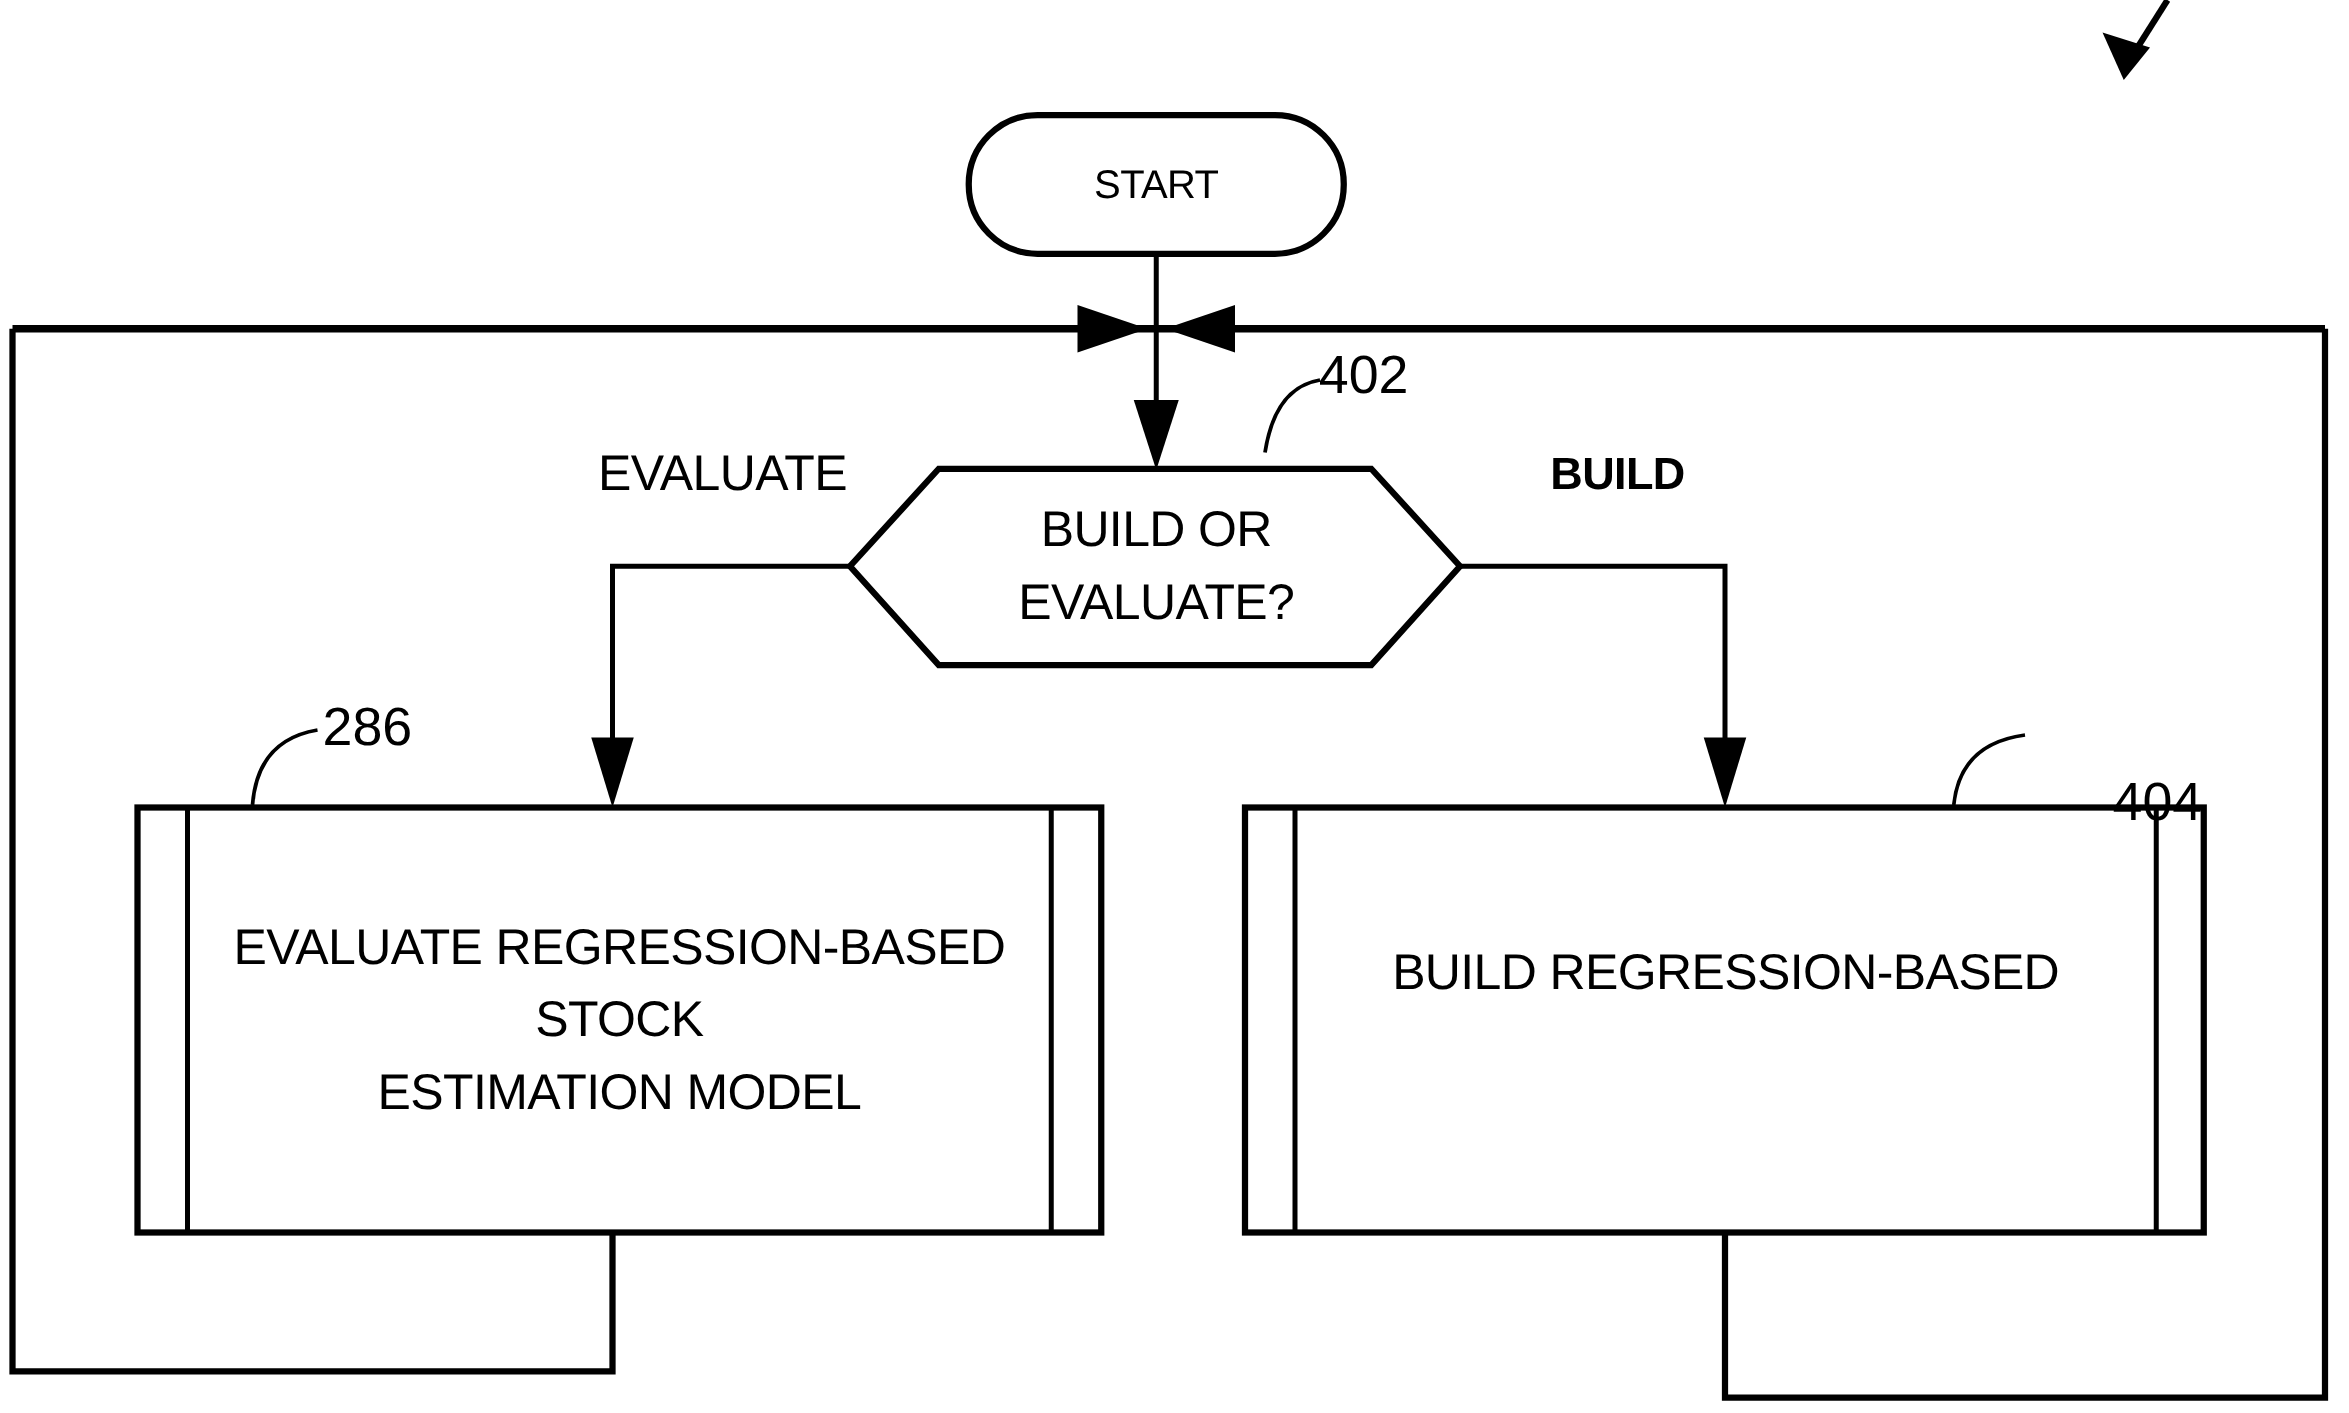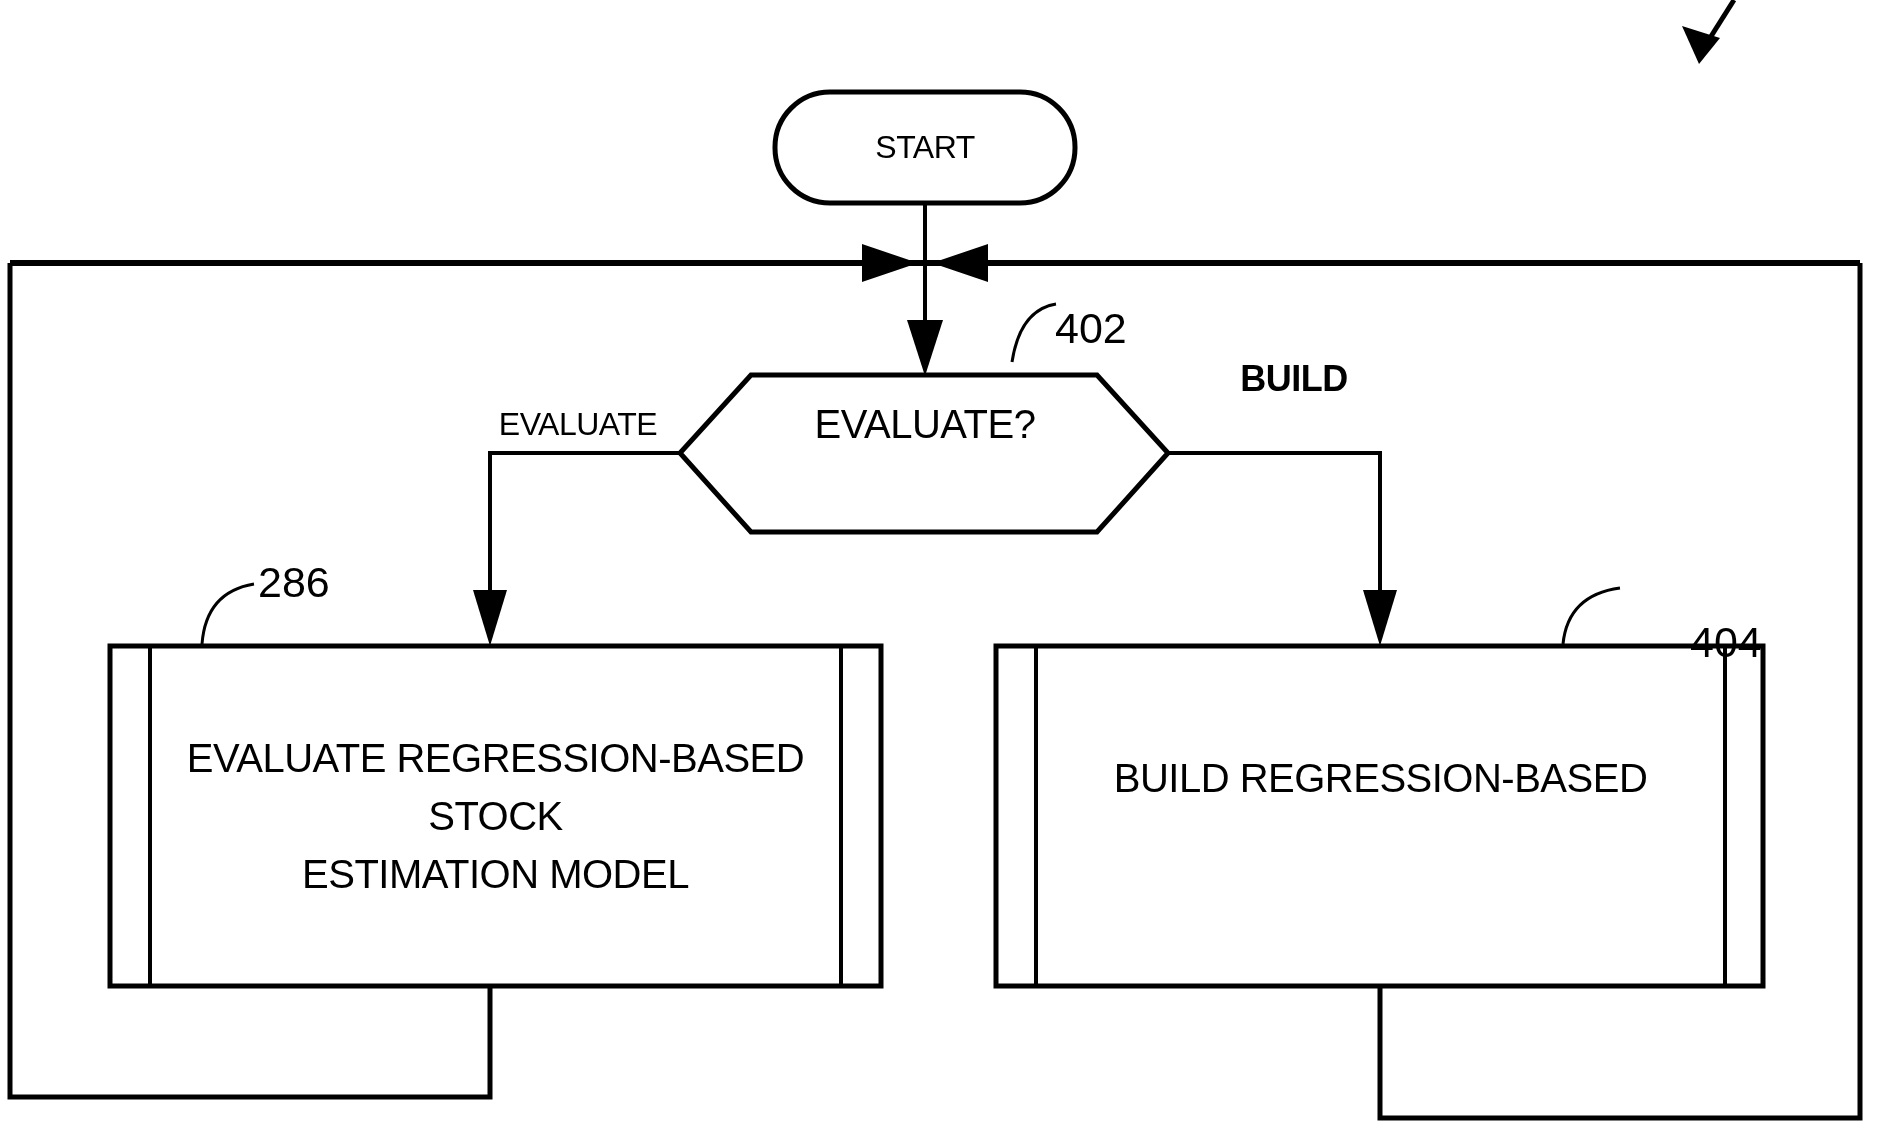--- a/index.html
+++ b/index.html
@@ -16,26 +16,26 @@
   .lbl {
     position: absolute;
     font-family: "Liberation Sans", sans-serif;
     color: #000;
     letter-spacing: -0.5px;
     white-space: nowrap;
   }
   .center { display: flex; align-items: center; justify-content: center; text-align: center; }
   .start-label { left: 775px; top: 92px; width: 300px; height: 111px; font-size: 32px; }
   .decision-label { left: 700px; top: 395px; width: 450px; flex-direction: column; font-size: 40px; line-height: 58px; }
-  .branch-evaluate { left: 428px; top: 356px; width: 300px; font-size: 32px; line-height: 46px; margin-top: 45px; }
+  .branch-evaluate { left: 428px; top: 356px; width: 300px; font-size: 40px; line-height: 46px; }
   .branch-build { left: 1144px; top: 356px; width: 300px; font-size: 36px; line-height: 46px; font-weight: bold; }
   .evalbox-text { left: 150px; top: 646px; width: 691px; height: 340px; flex-direction: column; font-size: 40px; line-height: 58px; }
   .buildbox-text { left: 1036px; top: 608px; width: 689px; height: 340px; flex-direction: column; font-size: 40px; line-height: 58px; }
   .refnum { font-size: 43px; letter-spacing: 0; }
-  .ref-402 { left: 1055px; top: 276px; margin-top: 28px; }
+  .ref-402 { left: 1055px; top: 276px; }
   .ref-406 { left: 258px; top: 558px; }
   .ref-404 { left: 1690px; top: 578px; margin-top: 40px; }
 </style>
 </head>
 <body>
 
 <div class="canvas">
 
   <svg class="wires" viewBox="0 0 1879 1130">
 
@@ -71,20 +71,21 @@
     <path d="M 202 644 Q 206 592 254 584" fill="none" stroke="#000" stroke-width="3"></path>
     <path d="M 1563 644 Q 1568 595 1620 588" fill="none" stroke="#000" stroke-width="3"></path>
 
     <line x1="1734" y1="0" x2="1710" y2="38" stroke="#000" stroke-width="5"></line>
     <polygon points="1682,26 1720,38 1699,64" fill="#000"></polygon>
   </svg>
 
   <div class="lbl center start-label">START</div>
 
   <div class="lbl center decision-label">
+    <span>BUILD OR</span>
     <span>EVALUATE?</span>
   </div>
 
   <div class="lbl center branch-evaluate">EVALUATE</div>
   <div class="lbl center branch-build">BUILD</div>
 
   <div class="lbl center evalbox-text">
     <span>EVALUATE REGRESSION-BASED</span>
     <span>STOCK</span>
     <span>ESTIMATION MODEL</span>

